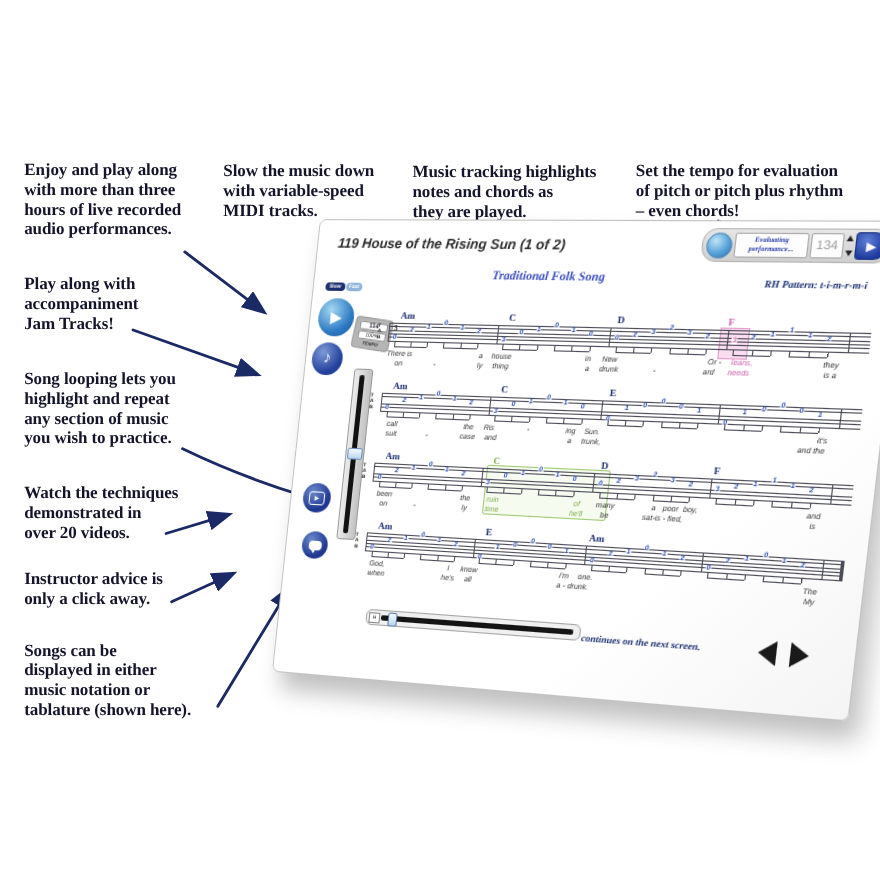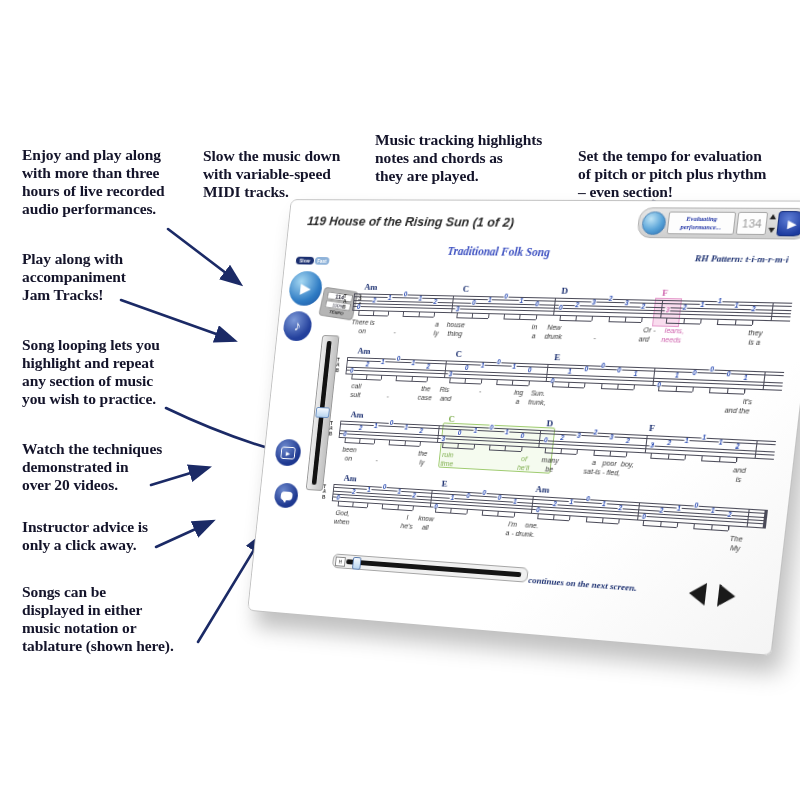--- a/index.html
+++ b/index.html
@@ -111,26 +111,26 @@
   </svg>
 
   <div id="callouts">
       <div class="callout" style="left: 22px; top: 146px;">Enjoy and play along
 with more than three
 hours of live recorded
 audio performances.</div>
       <div class="callout" style="left: 203px; top: 147px;">Slow the music down
 with variable-speed
 MIDI tracks.</div>
-      <div class="callout" style="left: 375px; top: 131px;">Music tracking highlights
+      <div class="callout" style="left: 375px; top: 148px;">Music tracking highlights
 notes and chords as
 they are played.</div>
       <div class="callout" style="left: 578px; top: 147px;">Set the tempo for evaluation
 of pitch or pitch plus rhythm
-– even section!</div>
+– even chords!</div>
       <div class="callout" style="left: 22px; top: 250px;">Play along with
 accompaniment
 Jam Tracks!</div>
       <div class="callout" style="left: 22px; top: 336px;">Song looping lets you
 highlight and repeat
 any section of music
 you wish to practice.</div>
       <div class="callout" style="left: 22px; top: 440px;">Watch the techniques
 demonstrated in
 over 20 videos.</div>

